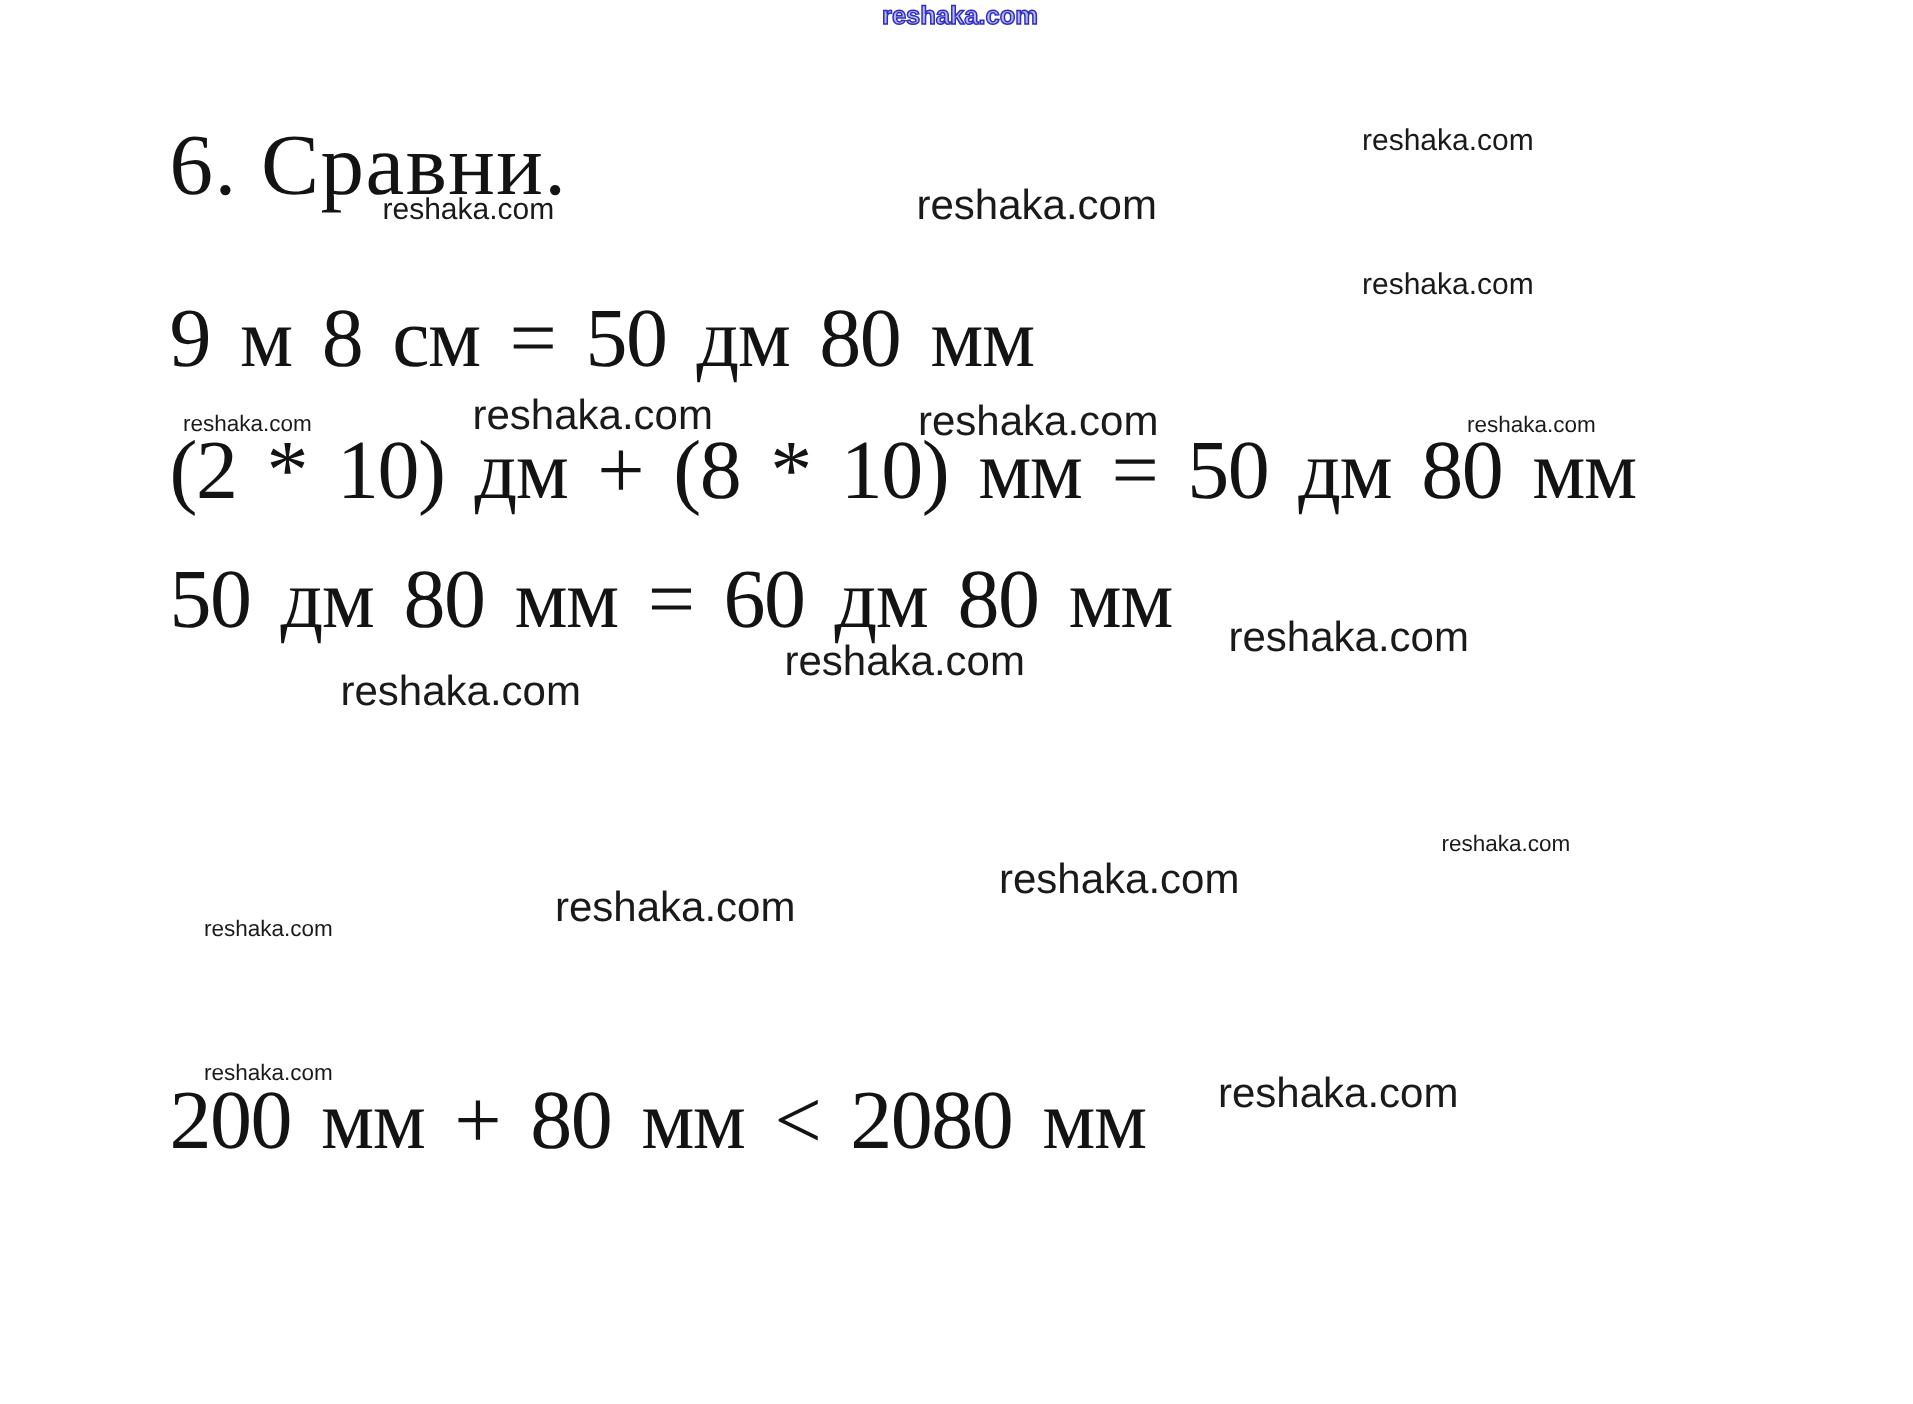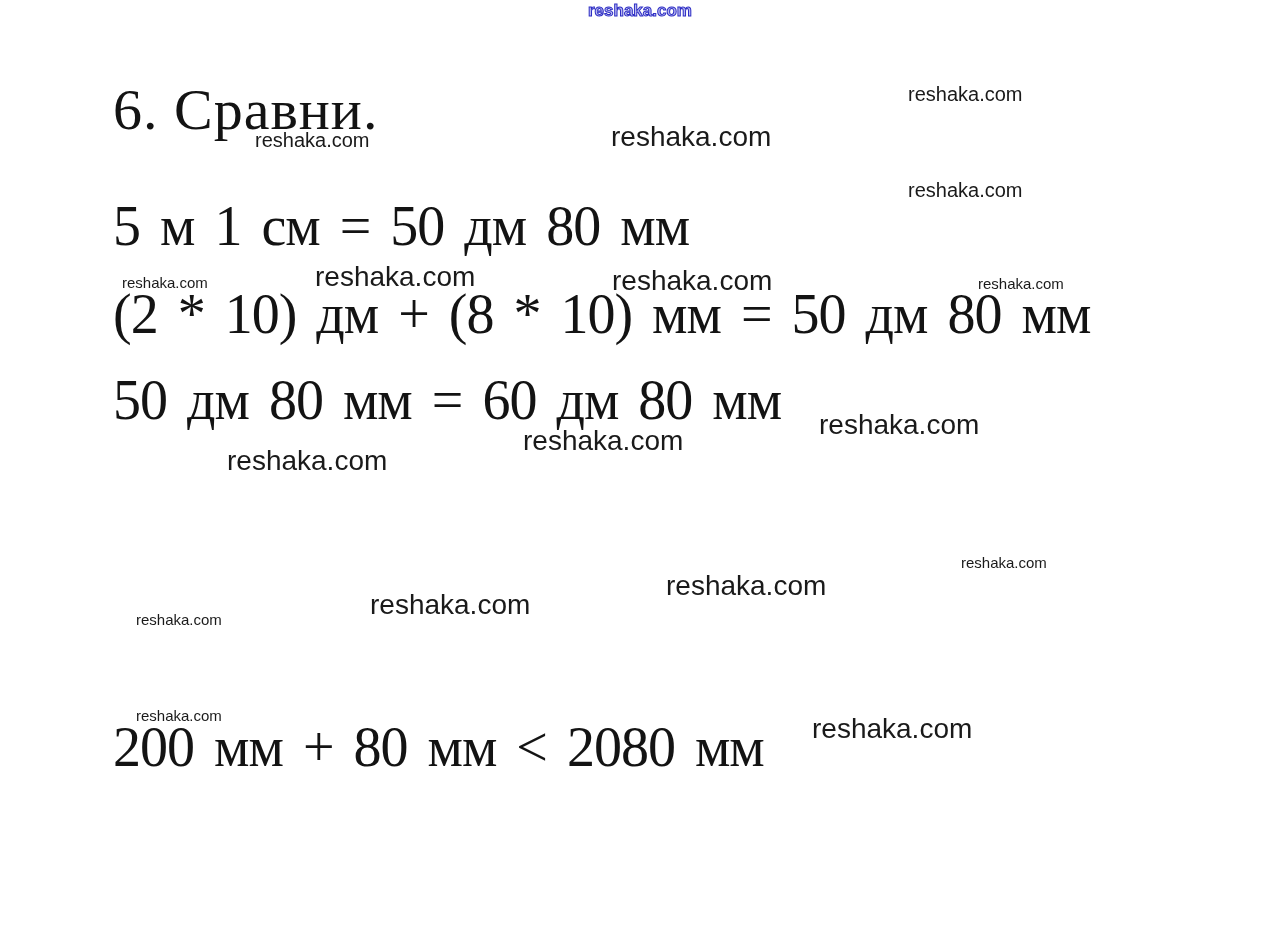--- a/index.html
+++ b/index.html
@@ -72,19 +72,19 @@
   <span class="wm wm-lg" style="left:227px; top:446px;">reshaka.com</span>
   <span class="wm wm-sm" style="left:961px; top:555px;">reshaka.com</span>
   <span class="wm wm-lg" style="left:666px; top:571px;">reshaka.com</span>
   <span class="wm wm-lg" style="left:370px; top:590px;">reshaka.com</span>
   <span class="wm wm-sm" style="left:136px; top:612px;">reshaka.com</span>
   <span class="wm wm-sm" style="left:136px; top:708px;">reshaka.com</span>
   <span class="wm wm-lg" style="left:812px; top:714px;">reshaka.com</span>
 
   <div class="title">6. Сравни.</div>
 
-  <div class="eq" style="top:198px;">5 м 1 см = 50 дм 80 мм</div>
+  <div class="eq" style="top:198px;">9 м 8 см = 50 дм 80 мм</div>
   <div class="eq" style="top:286px;">(2 * 10) дм + (8 * 10) мм = 50 дм 80 мм</div>
   <div class="eq" style="top:372px;">50 дм 80 мм = 60 дм 80 мм</div>
 
   <div class="eq" style="top:719px;">200 мм + 80 мм &lt; 2080 мм</div>
 
 </div>
 
 </body></html>

